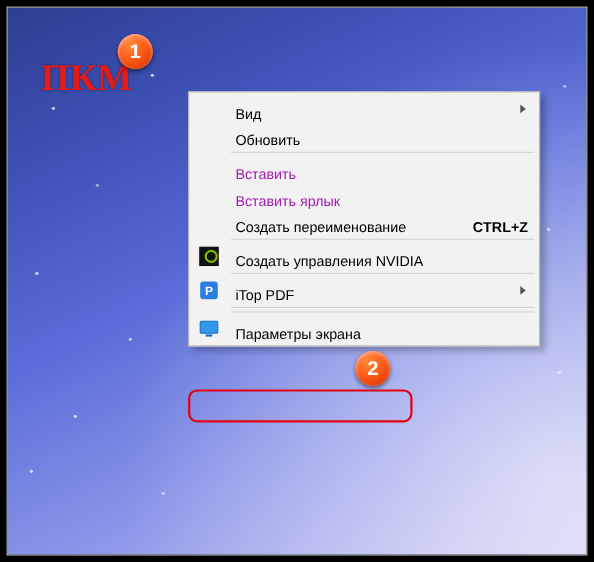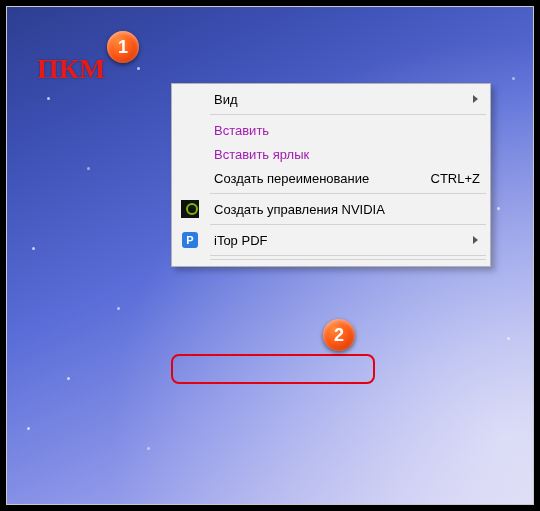--- a/index.html
+++ b/index.html
@@ -29,48 +29,48 @@
     width:32px; height:32px;
     border-radius:50%;
     background: radial-gradient(circle at 35% 30%, #ff8a3a 0%, #ff5a17 45%, #c72f00 100%);
     box-shadow: inset 0 2px 4px rgba(255,255,255,.5), 0 2px 4px rgba(0,0,0,.5);
     color:#fff; font-weight:bold; font-size:18px;
     display:flex; align-items:center; justify-content:center;
     z-index:20;
   }
   .pkm {
     position:absolute; left:30px; top:46px;
-    color:#e31b1b; font-weight:bold; font-size:28px;
+    color:#e31b1b; font-weight:bold; font-size:34px;
     font-family:"Times New Roman", serif;
     text-shadow:0 0 2px rgba(0,0,0,.4);
     z-index:15;
   }
   .ctxmenu {
     position:absolute; left:164px; top:76px; width:320px;
     background:#f2f2f2;
     border:1px solid #b2b2b2;
     box-shadow: 4px 4px 6px rgba(0,0,0,.25);
     padding:3px 2px;
     z-index:10;
     color:#000;
   }
   .item {
     position:relative;
     height:24px;
-    display:flex; align-items:center;
+    display:flex; align-items:flex-end;
     padding-left:40px; padding-right:8px;
     white-space:nowrap;
   }
   .item.disabled { color:#a21caf; }
   .sep { height:1px; background:#d2d2d2; margin:3px 2px 3px 36px; }
   .iconcol {
     position:absolute; left:6px; top:2px; width:20px; height:20px;
     display:flex; align-items:center; justify-content:center;
   }
-  .shortcut { margin-left:auto; }
+  .shortcut { margin-left:auto;font-weight:bold; }
   .chevron {
     position:absolute; right:10px; top:50%; transform:translateY(-50%);
     width:0; height:0;
     border-top:4px solid transparent;
     border-bottom:4px solid transparent;
     border-left:5px solid #555;
   }
   .hl-box {
     position:absolute;
     border:2.5px solid #e3000f;
@@ -98,20 +98,23 @@
   </div>
 
   <div class="pkm">ПКМ</div>
   <div class="badge" style="left:100px; top:24px">1</div>
 
   <div class="ctxmenu">
 
     <div class="item">
       <span>Вид</span>
       <span class="chevron"></span>
+    </div>
+    <div class="item">
+      <span>Обновить</span>
     </div>
 
     <div class="sep"></div>
 
     <div class="item disabled">
       <span>Вставить</span>
     </div>
     <div class="item disabled">
       <span>Вставить ярлык</span>
     </div>
@@ -143,17 +146,26 @@
       </span>
       <span>iTop PDF</span>
       <span class="chevron"></span>
     </div>
 
     <div class="sep"></div>
 
 
     <div class="sep"></div>
 
+    <div class="item">
+      <span class="iconcol">
+        <svg width="18" height="16">
+            <rect x="1" y="1" width="16" height="11" rx="1" fill="#3398ec" stroke="#1a6fbf"></rect>
+            <rect x="6" y="13" width="6" height="2" fill="#1a6fbf"></rect>
+          </svg>
+      </span>
+      <span>Параметры экрана</span>
+    </div>
   </div>
 
   <div class="hl-box" style="left:164px; top:347px; width:204px; height:30px"></div>
   <div class="badge" style="left:316px; top:312px">2</div>
 </div>
 
 </body></html>

